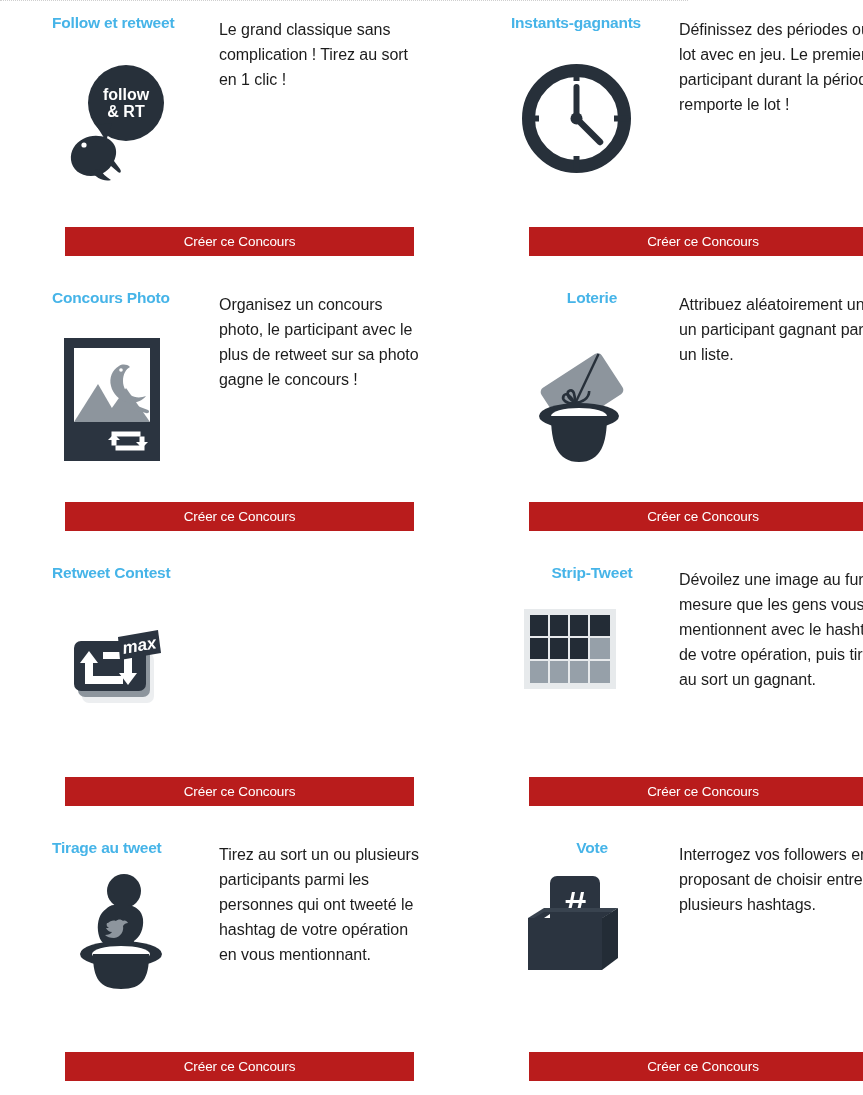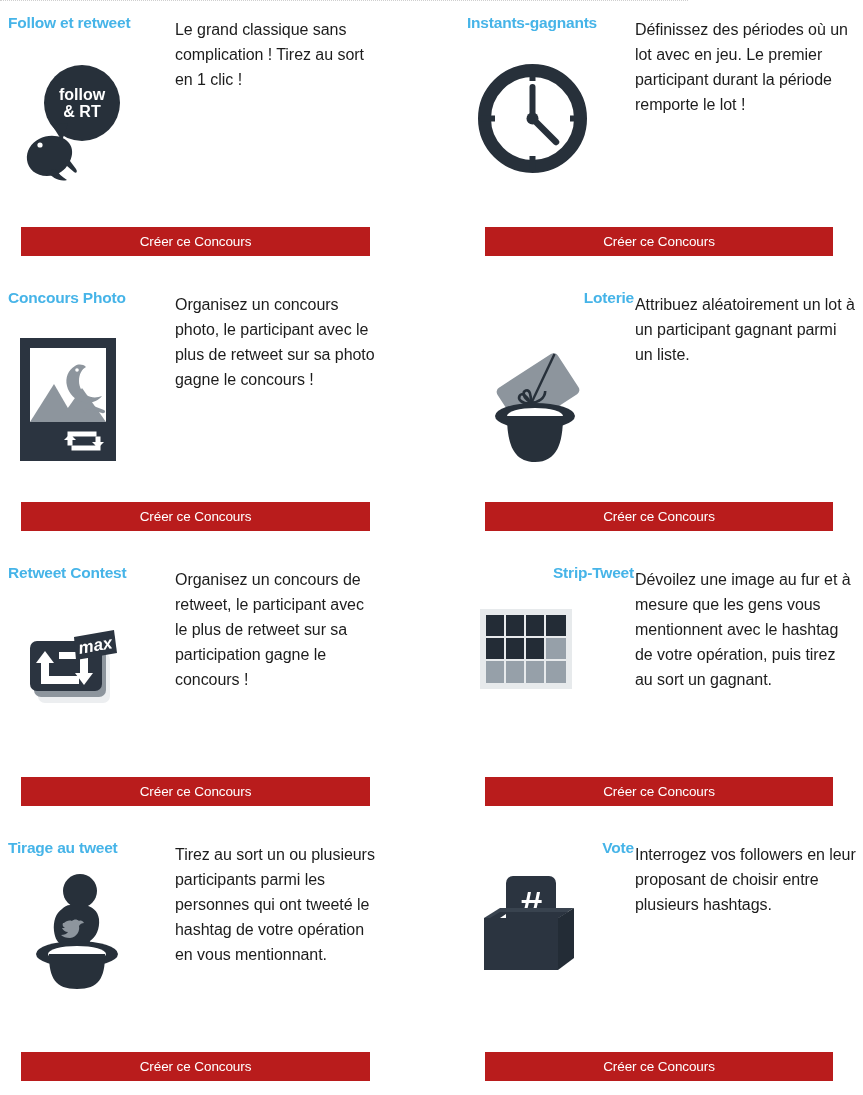--- a/index.html
+++ b/index.html
@@ -8,20 +8,21 @@
     width: 863px; height: 1095px;
     background: #ffffff;
     font-family: "Liberation Sans", sans-serif;
     overflow: hidden;
   }
   #root {
     width: 688px; height: 1095px;
     position: relative;
     background: #fff;
     border-top: 1px dotted #cfcfcf;
+    padding-left: 44px;
   }
   .grid {
     display: grid;
     grid-template-columns: 432px 431px;
     grid-template-rows: 275px 275px 275px 270px;
     width: 863px;
   }
   .card {
     position: relative;
     padding: 0;
@@ -35,21 +36,21 @@
     position: absolute;
     font-size: 15.5px;
     font-weight: bold;
     color: #46b4e8;
     letter-spacing: -0.2px;
     white-space: nowrap;
   }
   
   .col-left .card-title { left: 8px; top: 13px; }
   
-  .col-right .card-title { left: 2px; top: 13px; width: 200px; text-align: right; }
+  .col-right .card-title { left: 16px; top: 13px; width: 200px; text-align: center; }
   .col-right.first .card-title { left: 0px; width: 200px; text-align: center; }
 
   .card-desc {
     position: absolute;
     top: 16px;
     font-size: 16px;
     line-height: 25px;
     color: #1c1c1c;
     letter-spacing: -0.05px;
   }
@@ -211,21 +212,20 @@
           </svg>
         </div>
 
         <div class="cta" style="top:226px">Créer ce Concours</div>
       </div>
     </div>
 
     <div class="card col-left">
       <div class="card-inner">
         <div class="card-title">Retweet Contest</div>
-        <div class="card-desc">Organisez un concours de retweet, le participant avec le plus de retweet sur sa participation gagne le concours !</div>
 
         <div class="icon-wrap ico-rtmax">
           <svg class="ico" width="115" height="110" viewBox="0 0 115 110">
             <rect x="22" y="42" width="72" height="50" rx="7" fill="#eceef0"></rect>
             <rect x="18" y="36" width="72" height="50" rx="7" fill="#8d959d"></rect>
             <rect x="14" y="30" width="72" height="50" rx="7" fill="#2b3440"></rect>
 
             <g fill="#ffffff">
               <path d="M25 72 L25 50 L33 50 L33 72 Z"></path>
               <path d="M29 40 L20 52 L38 52 Z"></path>

